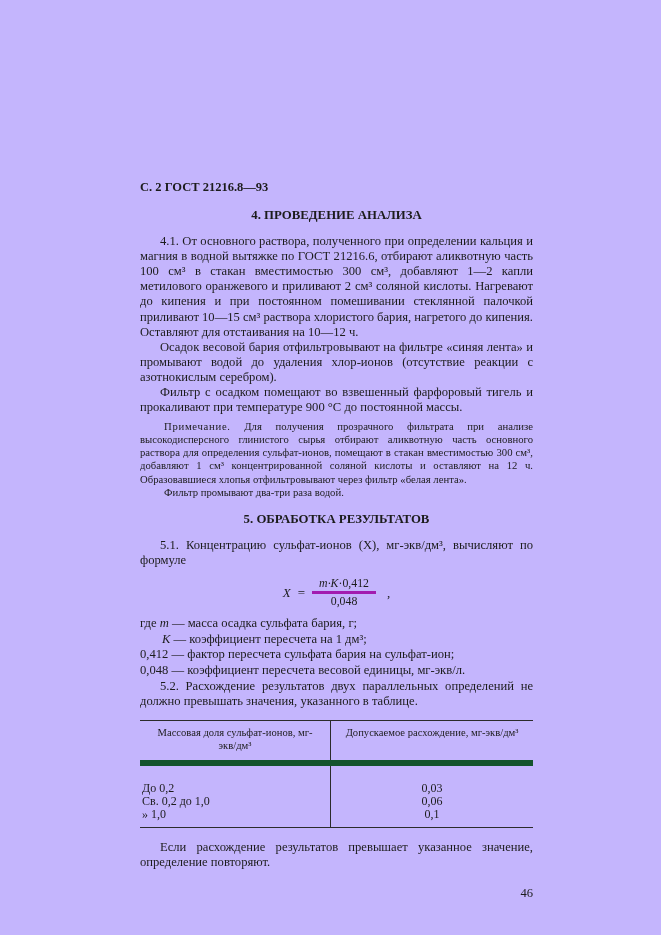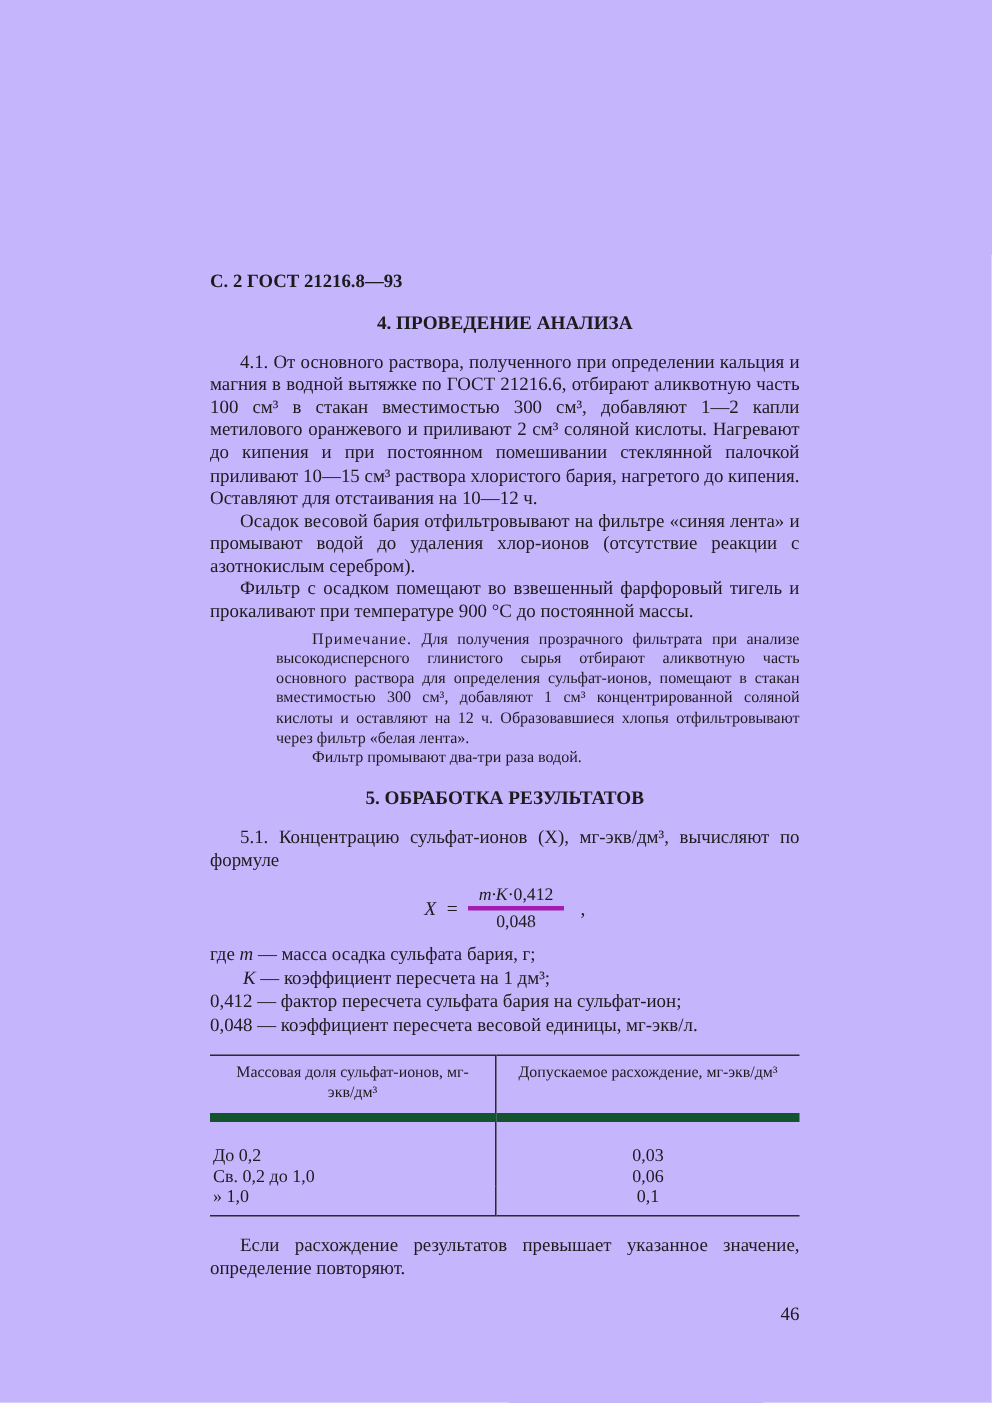--- a/index.html
+++ b/index.html
@@ -32,21 +32,21 @@
     font-weight: bold;
     margin: 13px 0 11px;
   }
   .body-p {
     font-size: 12.6px;
     line-height: 1.2;
     text-align: justify;
     text-indent: 20px;
     margin: 0;
   }
-  .note-block { margin-top: 5px; margin-left: 44px; }
+  .note-block { margin-top: 5px; }
   .note-p {
     font-size: 10.7px;
     line-height: 1.22;
     text-align: justify;
     margin: 0;
   }
   .note-p.first { text-indent: 24px; }
   .note-label { letter-spacing: 0.7px; }
   .formula-row {
     display: flex;
@@ -142,20 +142,21 @@
       <span class="f-comma">,</span>
     </div>
 
     <div class="where">
       <div class="where-line"><span>где </span><span class="var-i">m</span><span> — масса осадка сульфата бария, г;</span></div>
       <div class="where-line indent"><span class="var-i">К</span><span> — коэффициент пересчета на 1 дм³;</span></div>
       <div class="where-line"><span>0,412</span><span> — фактор пересчета сульфата бария на сульфат-ион;</span></div>
       <div class="where-line"><span>0,048</span><span> — коэффициент пересчета весовой единицы, мг-экв/л.</span></div>
     </div>
 
+    <p class="body-p">5.2. Расхождение результатов двух параллельных определений не должно превышать значения, указанного в таблице.</p>
 
     <table class="spec-table">
       <colgroup>
           <col class="c1">
           <col class="c2">
         </colgroup>
       <thead>
         <tr>
           <th>Массовая доля сульфат-ионов, мг-экв/дм³</th>
           <th>Допускаемое расхождение, мг-экв/дм³</th>

